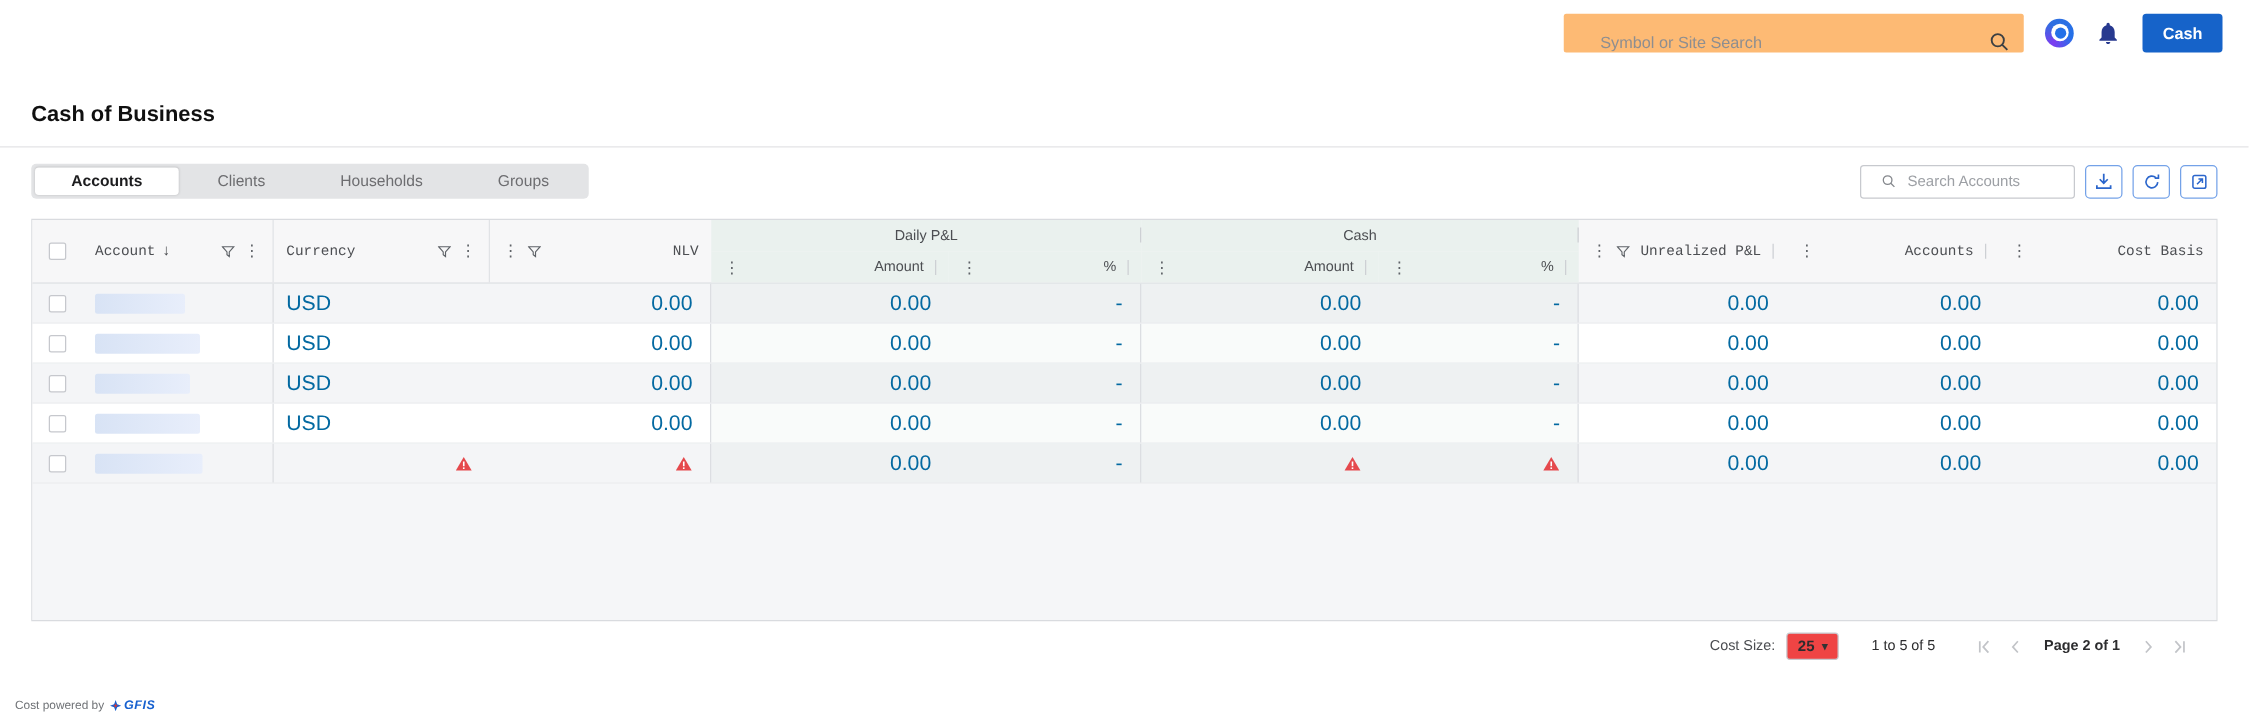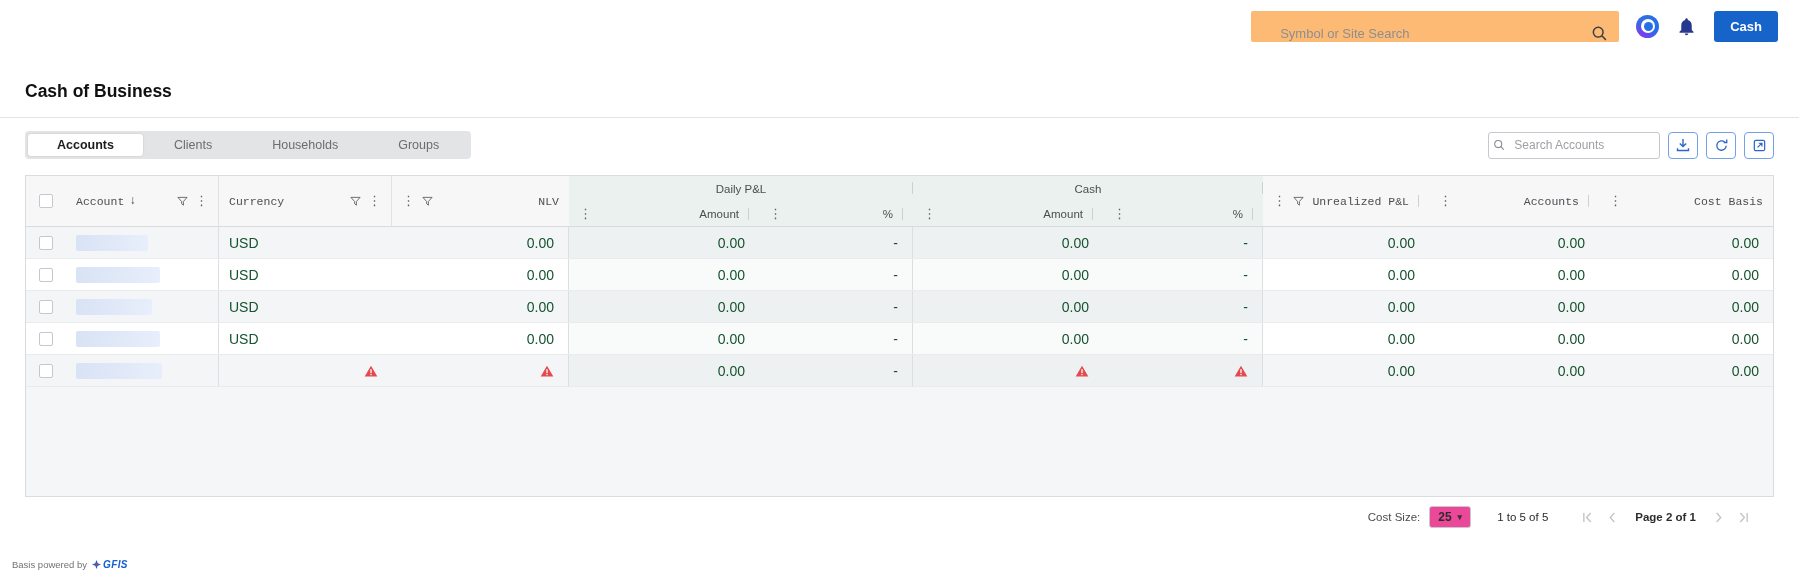--- a/index.html
+++ b/index.html
@@ -25,21 +25,21 @@
 
   
   .main { padding:0 25px; }
   .page-title { font-size:17.5px; font-weight:700; margin:29px 0 0; color:#101010; }
   .title-divider { height:1px; background:#e4e4e6; margin:15px -25px 0; }
   .controls { margin-top:12px; height:30px; display:flex; align-items:center; justify-content:space-between; }
   .tabs { display:flex; background:#e3e4e6; border-radius:4px; padding:3px; gap:2px; }
   .tab { font-size:12.5px; color:#6d6d70; padding:4px 29px; border-radius:3px; cursor:pointer; white-space:nowrap; }
   .tab.active { background:#fff; color:#1c1c1e; font-weight:700; box-shadow:0 0 2px rgba(0,0,0,.18); }
   .right-tools { display:flex; align-items:center; gap:8px; }
-  .asearch { width:172px; height:27px; border:1px solid #c7c9ce; border-radius:3px; background:#fff; display:flex; align-items:center; gap:7px; padding:0 4px; color:#85888d; }
+  .asearch { width:172px; height:27px; border:1px solid #c7c9ce; border-radius:3px; background:#fff; display:flex; align-items:center; gap:7px; padding:0 16px; color:#85888d; }
   .asearch input { width:100%; border:none; outline:none; font-size:12px; font-family:inherit; color:#333; }
   .asearch input::placeholder { color:#9da0a5; }
   .tool-btn { width:30px; height:27px; border:1px solid #74a2e8; background:#fff; border-radius:4px; display:flex; align-items:center; justify-content:center; color:#2b66cc; cursor:pointer; }
 
   
   .grid { margin-top:15px; border:1px solid #d9dbdf; height:322px; display:flex; flex-direction:column; background:#fff; }
   .cols { display:grid; grid-template-columns:40px 153px 173px 177px 190px 154px 190px 160px 166px 170px minmax(0,1fr); }
   .ghead { grid-template-rows:25px 25px; background:#f7f7f8; border-bottom:1px solid #d9dbdf; font-size:11.5px; color:#4c4e52; flex:0 0 50px; }
   .hc { display:flex; align-items:center; padding:0 10px; position:relative; white-space:nowrap; }
   .span2 { grid-row:1/3;font-family:Liberation Mono, monospace; }
@@ -49,36 +49,36 @@
   .hbr { border-right:1px solid #e1e3e6; }
   .hicons { margin-left:auto; display:flex; align-items:center; gap:7px; }
   .licons { display:flex; align-items:center; gap:7px; margin-right:6px; }
   .kebab { font-size:13px; line-height:1; color:#5f6368; cursor:pointer; }
   .funnel { color:#5f6368; cursor:pointer; }
   .sortarrow { font-size:12px; color:#45474b; margin-left:5px; }
   .rlabel { margin-left:auto; }
   .handle { width:1px; height:12px; background:#cdd0d4; margin-left:9px; flex:0 0 1px; }
   .grp .handle { position:absolute; right:0; top:6px; margin:0; }
 
-  .row { height:32px; font-size:14px; color:#14532d; border-bottom:1px solid #e9ebee; background:#fff; flex:0 0 32px; }
+  .row { height:32px; font-size:17px; color:#0369a1; border-bottom:1px solid #e9ebee; background:#fff; flex:0 0 32px; }
   .row:nth-child(even) { background:#f4f5f7; }
   .cell { display:flex; align-items:center; padding:0 10px; min-width:0; }
   .num { justify-content:flex-end; padding-right:14px; }
   .tintc { background:rgba(84,140,120,.035); }
   .vline { border-right:1px solid #dcdee2; }
   .c-cb { justify-content:center; padding:0; }
   .cb { width:14px; height:14px; border:1px solid #c6c8cd; border-radius:2px; background:#fff; cursor:pointer; }
   .chip { height:16px; border-radius:2px; background:linear-gradient(90deg,#d8e3f5,#e8eefb); }
   .warn { width:14px; height:12px; }
   .filler { flex:1 1 auto; background:#f5f6f8; }
 
   
   .pager { margin-top:9px; display:flex; align-items:center; justify-content:flex-end; padding-right:25px; font-size:11.5px; color:#4a4c50; }
   .psize-label { margin-right:9px; }
-  .psize-box { border:1px solid #c7c9ce; border-radius:3px; padding:3px 8px; font-size:12px; font-weight:700; color:#2c2c2e; display:flex; align-items:center; gap:6px; background:#ec4899; cursor:pointer; }
+  .psize-box { border:1px solid #c7c9ce; border-radius:3px; padding:3px 8px; font-size:12px; font-weight:700; color:#2c2c2e; display:flex; align-items:center; gap:6px; background:#ef4444; cursor:pointer; }
   .psize-box .dd { font-size:9px; color:#333; }
   .range { font-weight:400; color:#2c2c2e; margin:0 34px 0 26px; }
   .pnav { display:flex; align-items:center; gap:15px; color:#c2c4c8; }
   .pbtn { cursor:default; color:#c2c4c8; }
   .ptext { font-weight:700; color:#2c2c2e; margin:0 3px; }
 
   
   .footer { position:absolute; left:12px; bottom:5px; font-size:9.5px; color:#6f7276; display:flex; align-items:center; gap:5px; }
   .brand { color:#1660cf; font-weight:700; font-style:italic; font-size:10px; letter-spacing:.4px; display:flex; align-items:center; gap:2px; }
 </style>
@@ -399,20 +399,20 @@
           <use href="#i-next"></use>
         </svg>
       <svg class="pbtn" width="11" height="11">
           <use href="#i-last"></use>
         </svg>
     </span>
   </div>
 </div>
 
 <div class="footer">
-  <span>Basis powered by</span>
+  <span>Cost powered by</span>
   <span class="brand">
     <svg width="9" height="9">
         <use href="#i-star"></use>
       </svg>
     <span>GFIS</span>
   </span>
 </div>
 
 </body></html>

